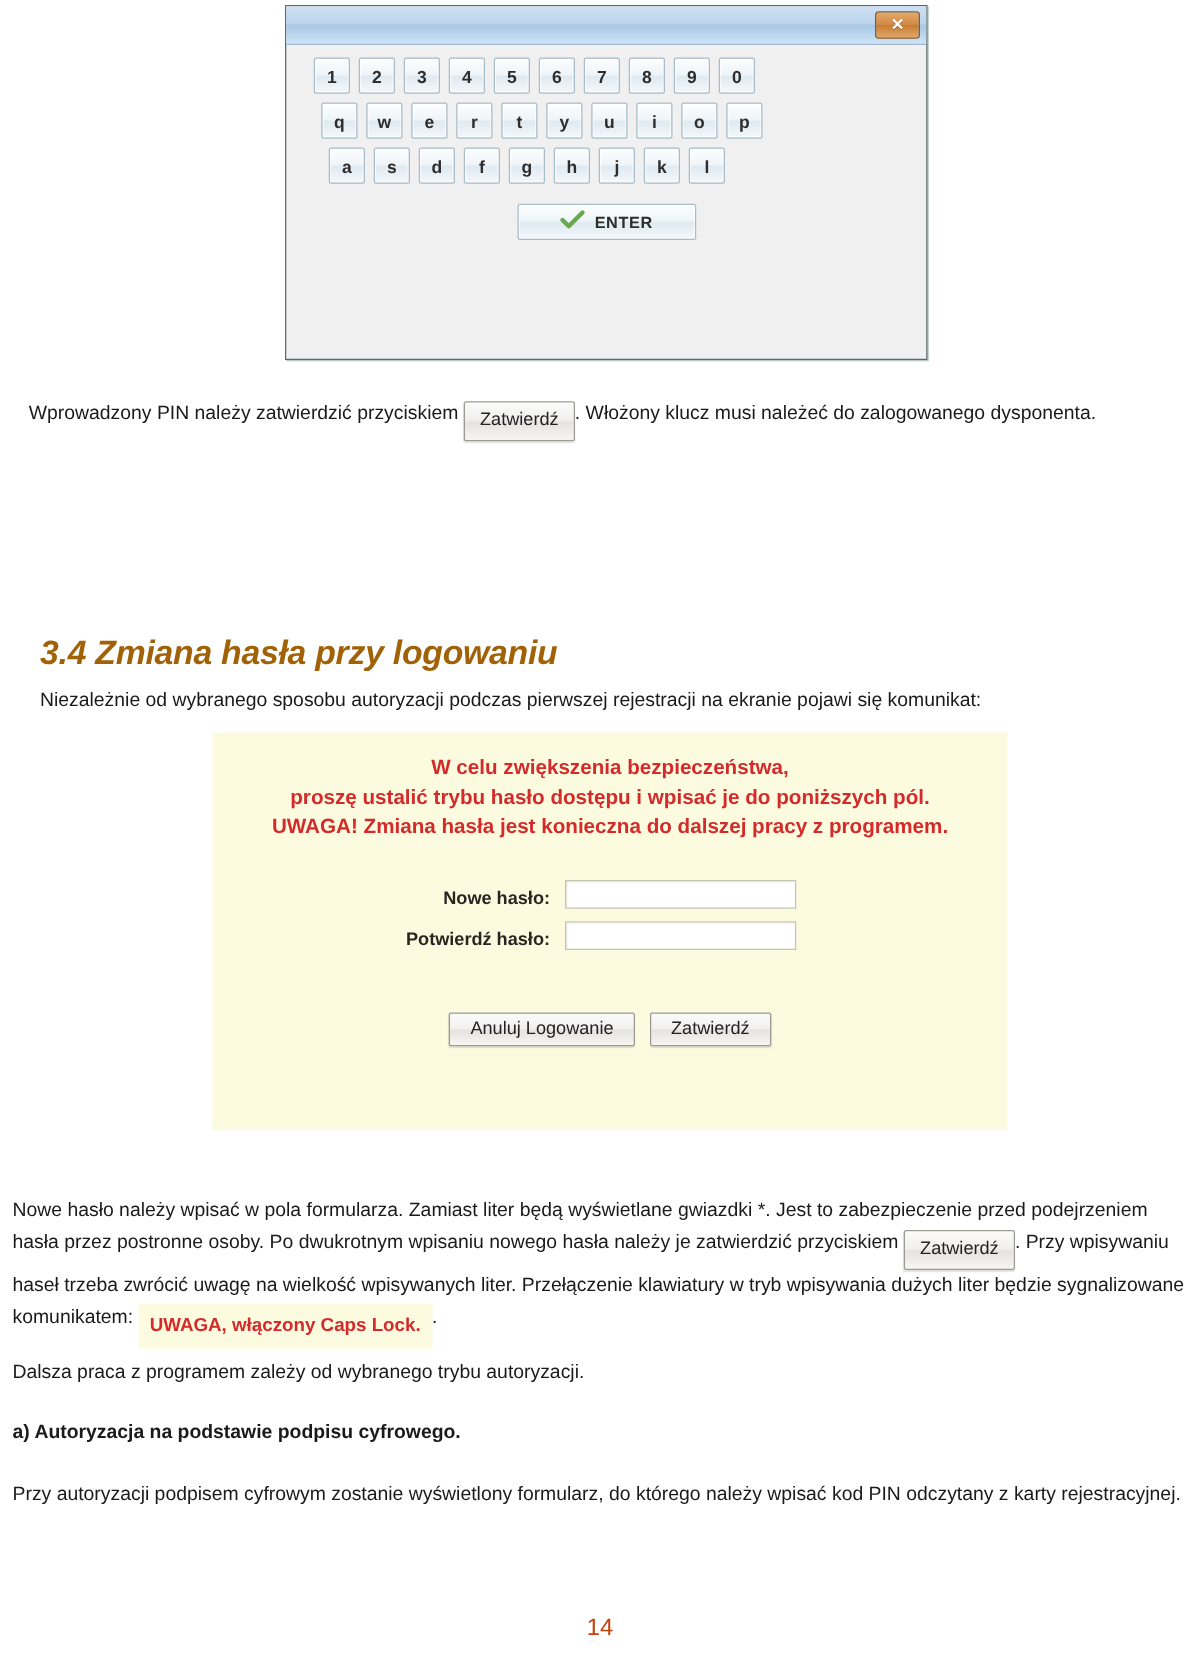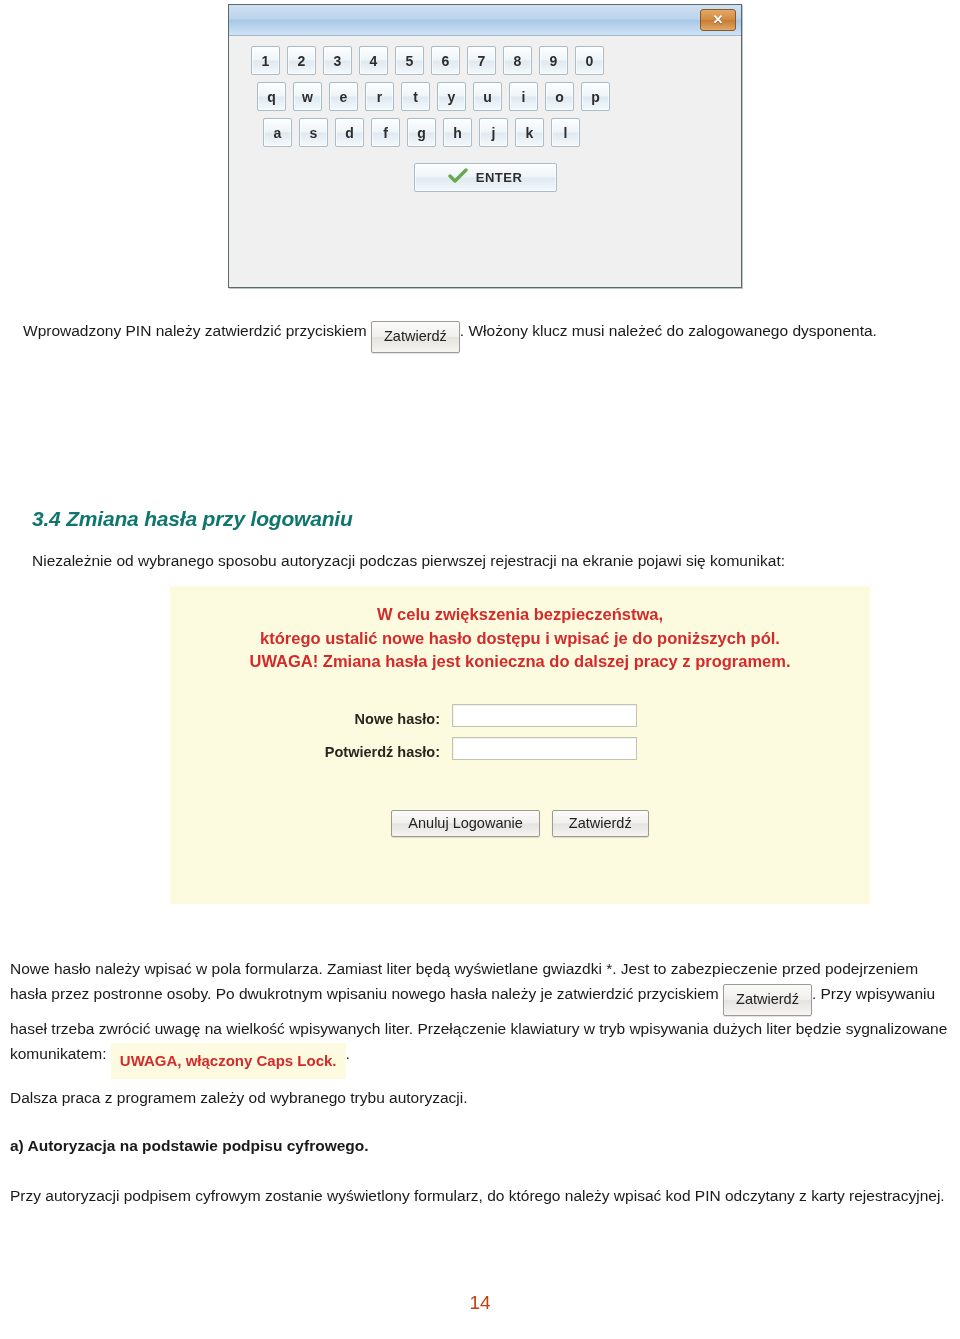--- a/index.html
+++ b/index.html
@@ -138,33 +138,33 @@
     color: #222;
     vertical-align: -5px;
     font-family: "Liberation Sans", sans-serif;
     cursor: pointer;
   }
 
   #heading {
     position: absolute;
     left: 32px;
     top: 507px;
-    font-size: 21px;
+    font-size: 27px;
     font-weight: bold;
     font-style: italic;
-    color: #0f766e;
+    color: #a16207;
     letter-spacing: -0.2px;
   }
 
   
   #pw-dialog {
     position: absolute;
     left: 170px;
     top: 586px;
-    width: 700px;
+    width: 636px;
     height: 318px;
     background: #fcfbe0;
     box-sizing: border-box;
   }
   #pw-message {
     text-align: center;
     color: #d42a2a;
     font-weight: bold;
     font-size: 16.5px;
     line-height: 23.5px;
@@ -308,21 +308,21 @@
 <div id="heading">3.4 Zmiana hasła przy logowaniu</div>
 
 <div class="para" id="p2" style="left:32px; top:548px; width:910px;">
   <span>Niezależnie od wybranego sposobu autoryzacji podczas pierwszej rejestracji na ekranie pojawi się komunikat:</span>
 </div>
 
 <div id="pw-dialog">
 
   <div id="pw-message">
     <div>W celu zwiększenia bezpieczeństwa,</div>
-    <div>którego ustalić nowe hasło dostępu i wpisać je do poniższych pól.</div>
+    <div>proszę ustalić trybu hasło dostępu i wpisać je do poniższych pól.</div>
     <div>UWAGA! Zmiana hasła jest konieczna do dalszej pracy z programem.</div>
   </div>
 
   <div id="pw-fields">
     <div class="pw-field-row">
       <div class="pw-label">Nowe hasło:</div>
       <input class="pw-input" type="text" value="" style="">
     </div>
     <div class="pw-field-row">
       <div class="pw-label">Potwierdź hasło:</div>

